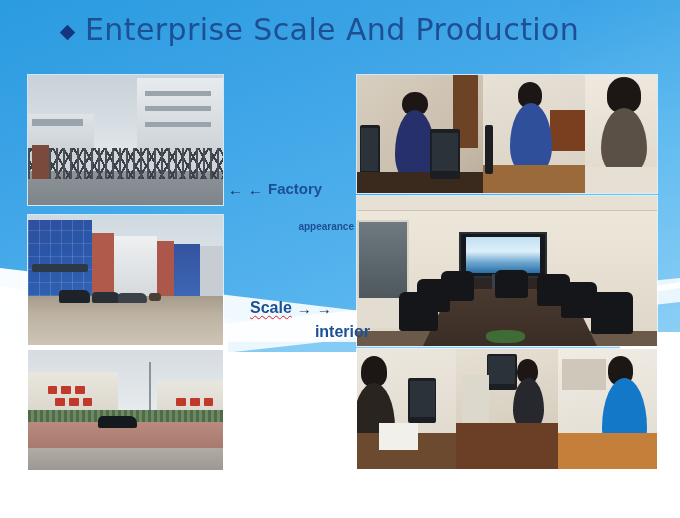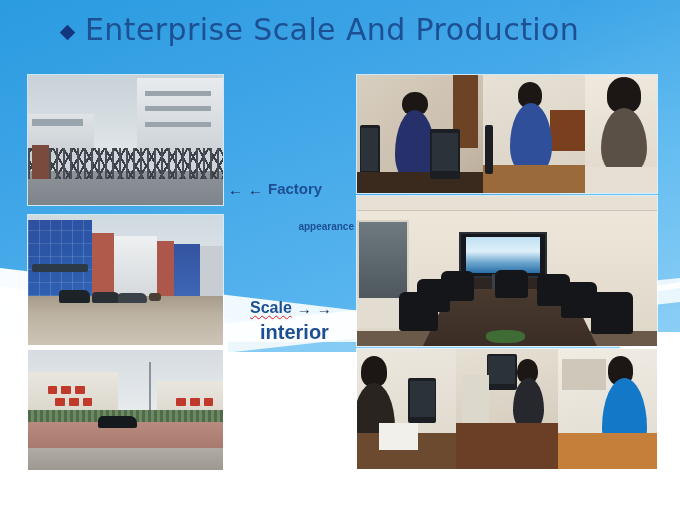--- a/index.html
+++ b/index.html
@@ -157,21 +157,21 @@
   #p-office-mid .mr-plant{position:absolute;left:43%;bottom:2%;width:13%;height:9%;background:#3f6b35;border-radius:40%;}
   #p-office-mid .mr-floor{position:absolute;left:0;bottom:0;width:100%;height:10%;background:#6b5a4a;}
 
   
   .annot{position:absolute;color:#1d4f93;font-weight:bold;}
   #annot-factory{left:228px;top:178px;width:130px;}
   #annot-factory .line1{display:flex;align-items:center;gap:5px;font-size:15px;line-height:22px;}
   #annot-factory .line2{font-size:10px;line-height:22px;text-align:right;padding-right:4px;margin-top:16px;}
   #annot-office{left:250px;top:296px;width:120px;}
   #annot-office .line1{display:flex;align-items:center;gap:5px;font-size:16px;line-height:24px;}
-  #annot-office .line2{font-size:20px;line-height:24px;text-align:left;padding-left:10px;}
+  #annot-office .line2{font-size:16px;line-height:24px;text-align:right;padding-left:10px;}
   .arrow{display:inline-block;color:#15264f;font-size:15px;line-height:1;font-weight:bold;}
   .spell-err{
     text-decoration:underline wavy #e02020;
     text-decoration-thickness:1px;
     text-underline-offset:2px;
   }
 
   
   #email{
     position:absolute;left:0;top:484px;width:668px;text-align:right;

